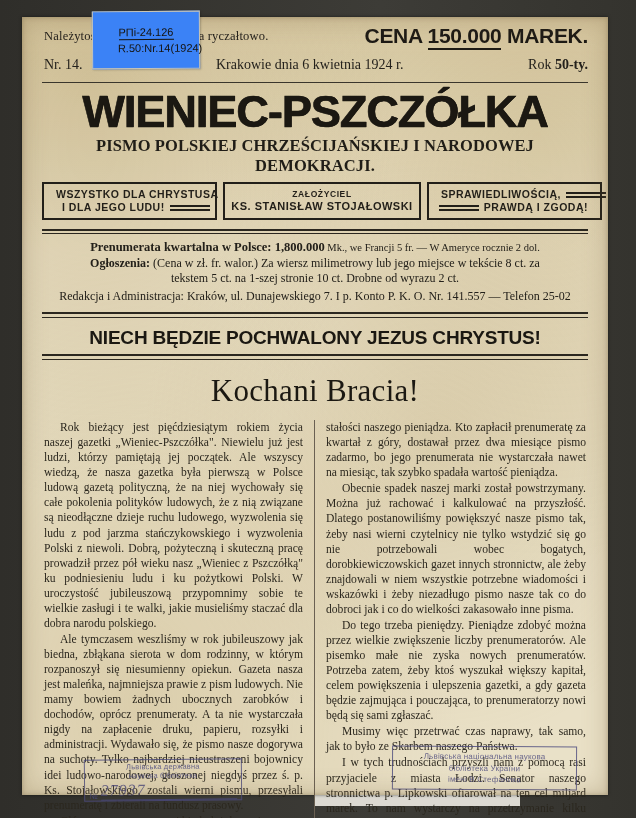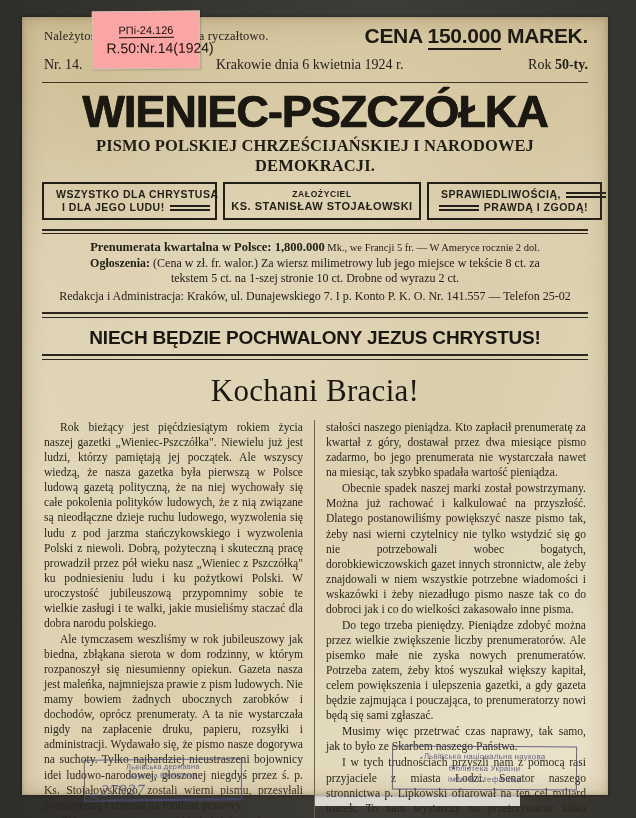--- a/index.html
+++ b/index.html
@@ -133,28 +133,28 @@
   #stamp-left .num .val{flex:1;font-family:"Liberation Serif",serif;font-size:16px;
         font-style:italic;border-bottom:1.2px solid #4b4a7e;line-height:1;padding-bottom:1px;
         letter-spacing:1px;}
   #stamp-right{left:370px;top:729px;width:185px;height:44px;padding:4px 4px;box-sizing:border-box;
         transform:rotate(.3deg);}
   #stamp-right div{font-size:8px;text-align:center;line-height:1.45;letter-spacing:.2px;}
 
   
   #catalog-label{
     position:absolute;left:92px;top:11px;width:106px;height:56px;
-    background:#fca5a5;border:1px solid #c9c5b5;
+    background:#3b82f6;border:1px solid #c9c5b5;
     box-shadow:1px 1px 2px rgba(0,0,0,.22);
     font-family:"Liberation Sans",sans-serif;color:#15130f;
     display:flex;flex-direction:column;align-items:center;justify-content:center;gap:2px;
     transform:rotate(-.4deg);
   }
   #catalog-label .cl1{font-size:11px;border-bottom:1.2px solid #15130f;padding-bottom:1px;}
-  #catalog-label .cl2{font-size:14px;padding-left:28px;}
+  #catalog-label .cl2{font-size:11px;padding-left:28px;}
 </style>
 </head>
 <body>
 
 <div id="scan"></div>
 <div id="white-strip"></div>
 
 <div id="paper">
   <div class="content">
 

